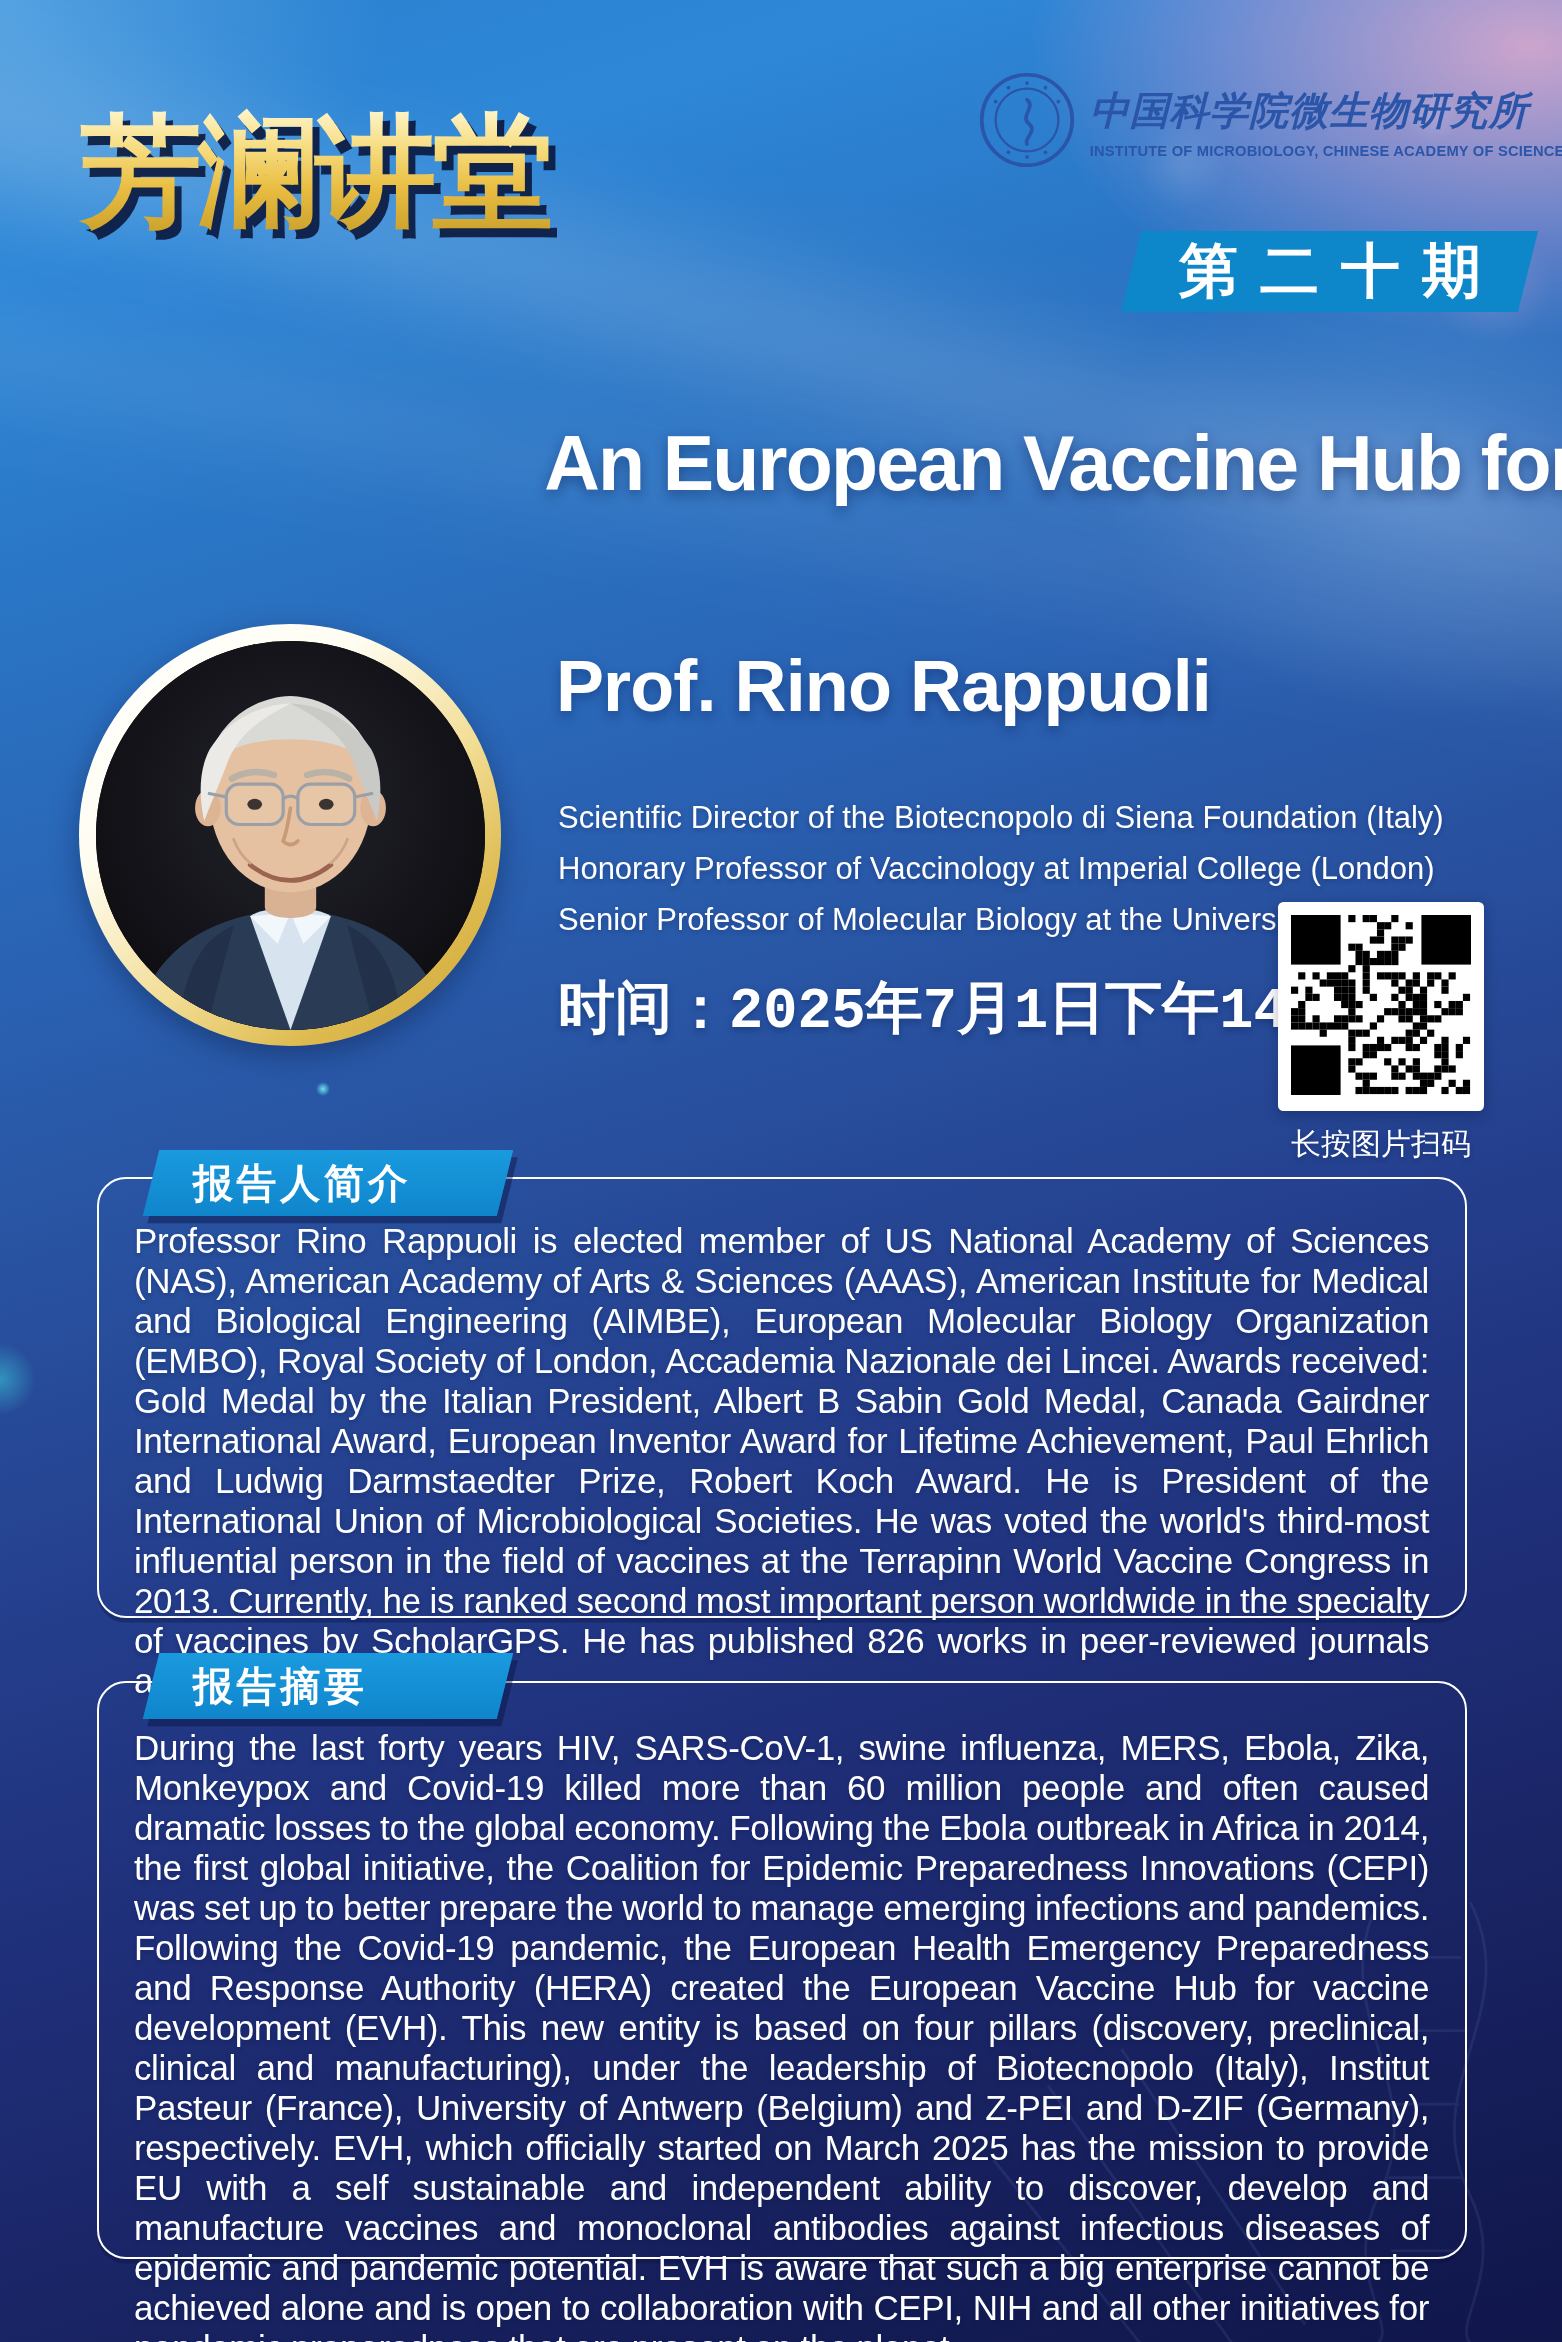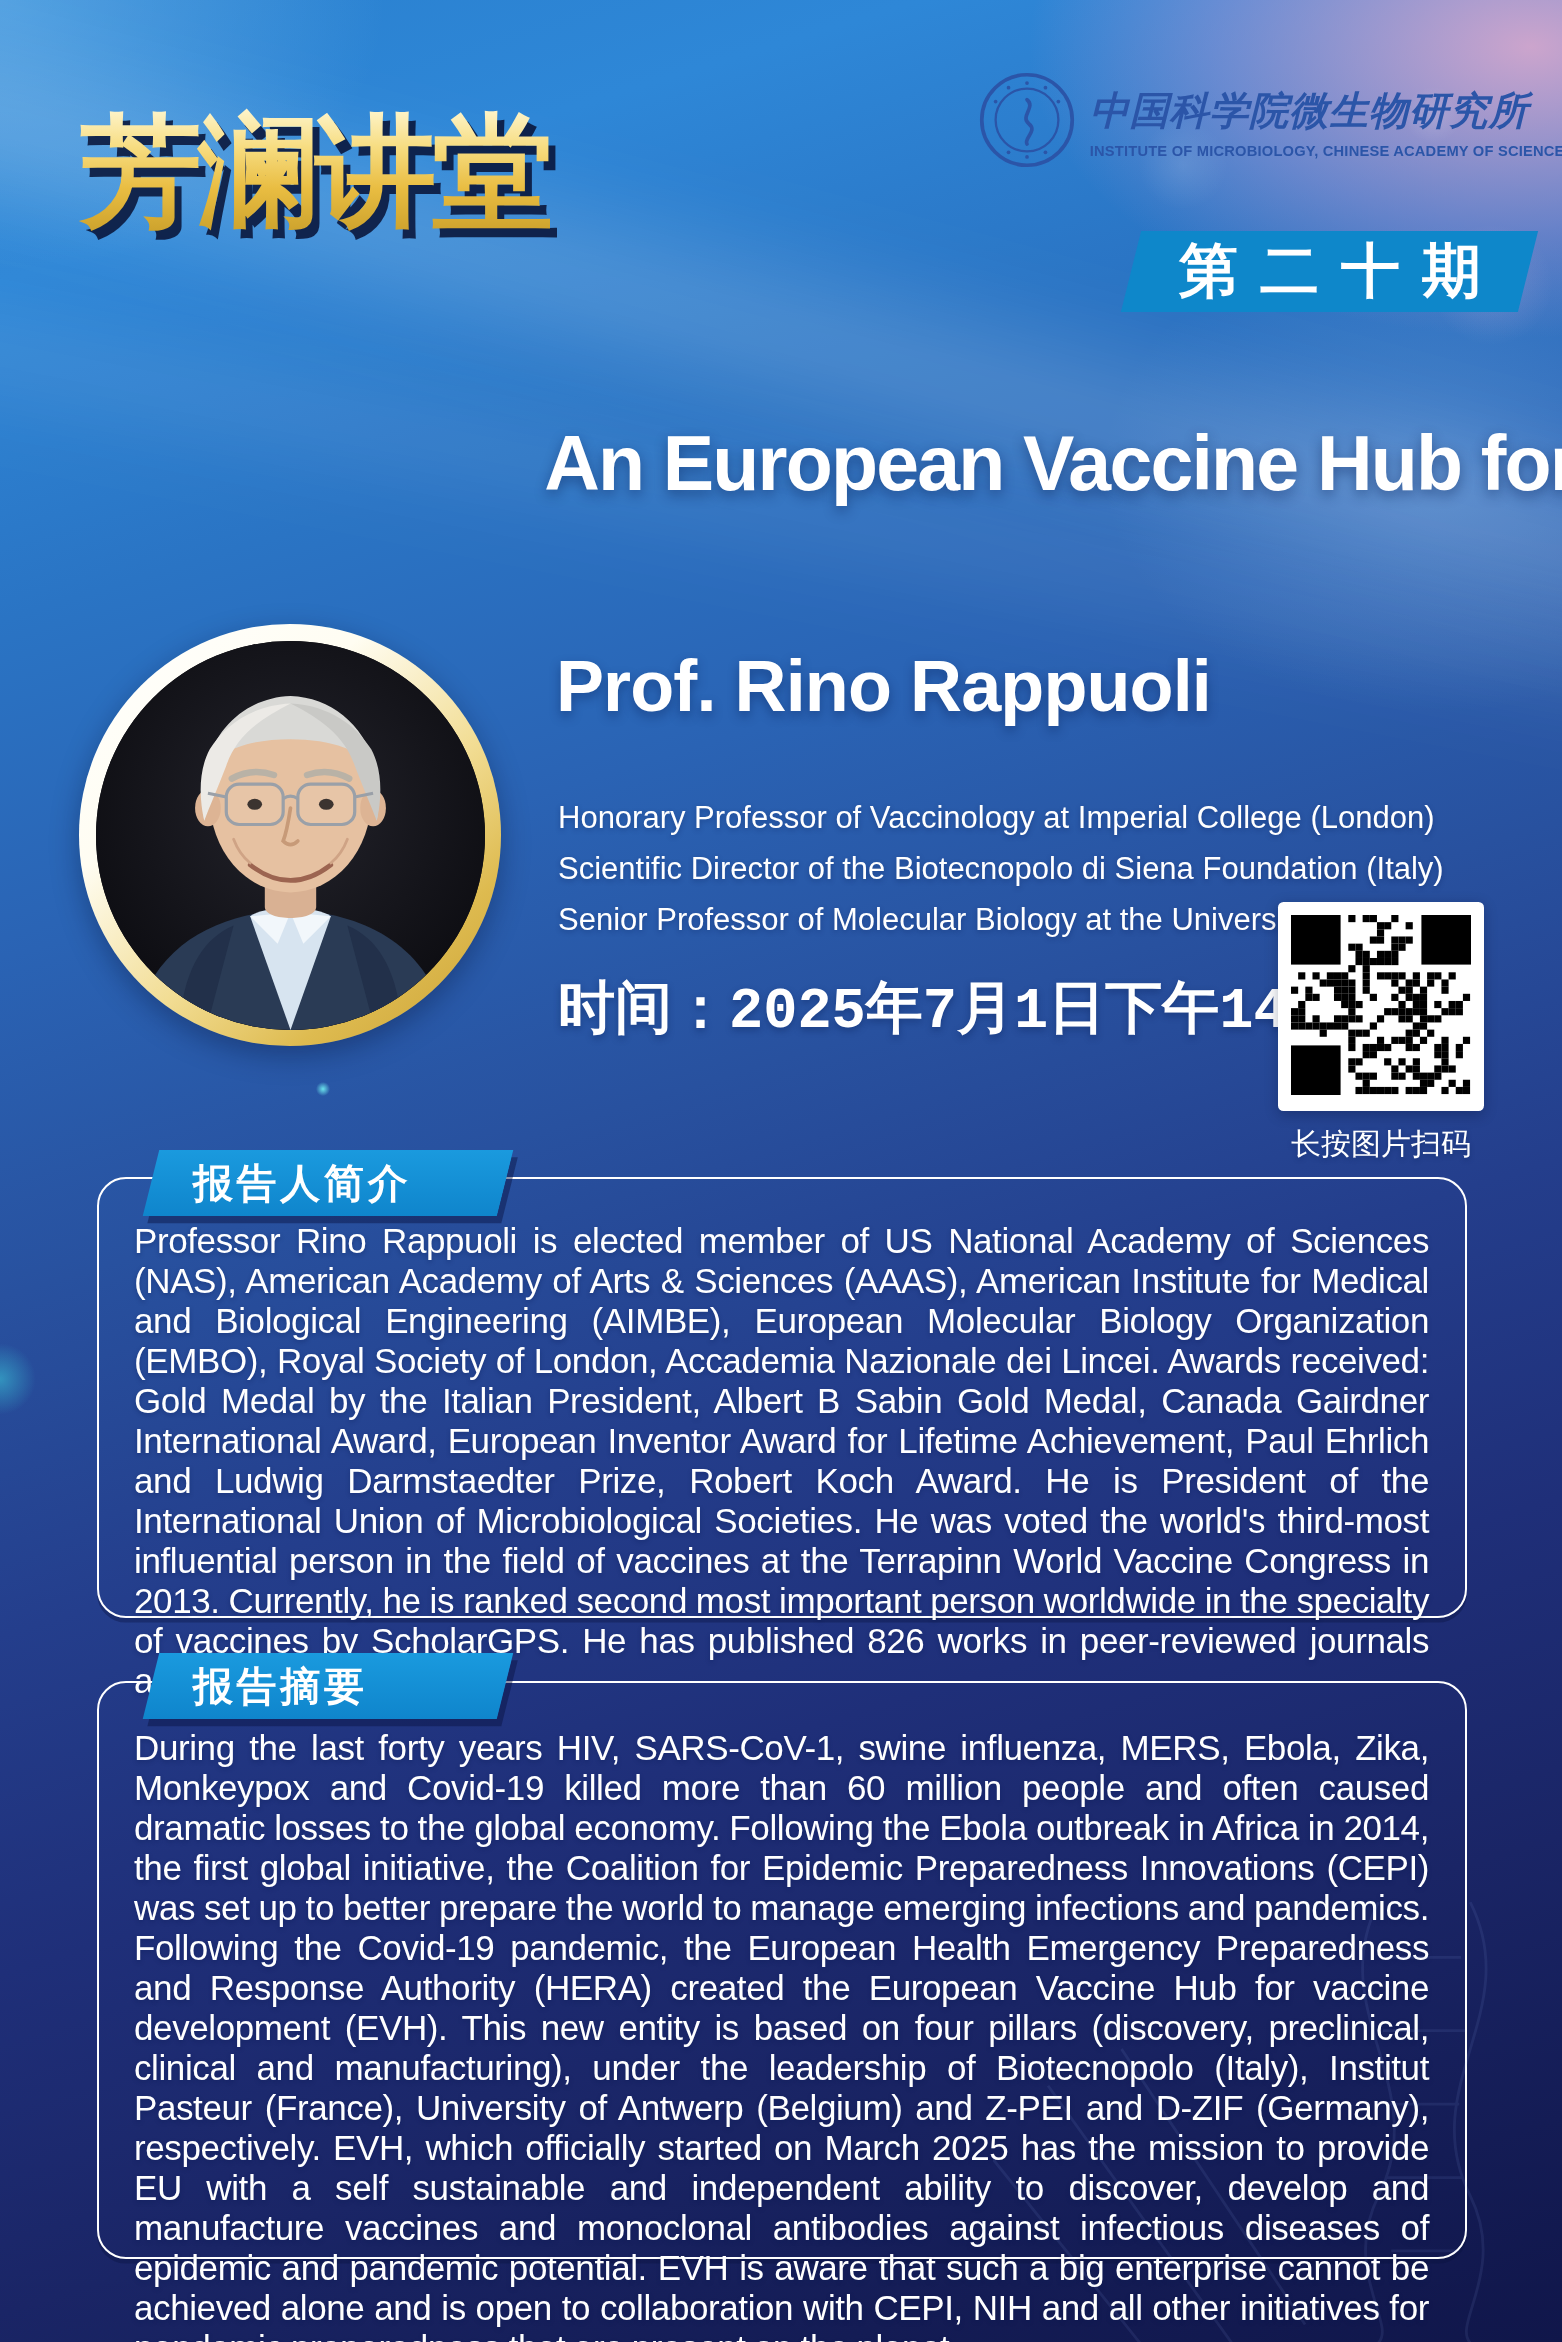--- a/index.html
+++ b/index.html
@@ -169,22 +169,22 @@
         <path d="M212 182 q-4 26 -8 36 q8 8 16 0" stroke="#c79a78" stroke-width="4" fill="none" stroke-linecap="round"></path>
 
         <path d="M168 244 q44 34 88 0" stroke="#9c6450" stroke-width="5" fill="none" stroke-linecap="round"></path>
         <path d="M150 216 q6 16 18 26 M274 216 q-6 16 -18 26" stroke="#cfa385" stroke-width="3" fill="none" stroke-linecap="round"></path>
       </svg>
     </div>
   </div>
 
   <div class="speaker-name">Prof. Rino Rappuoli</div>
   <div class="affils">
+    <div>Scientific Director of the Biotecnopolo di Siena Foundation (Italy)</div>
     <div>Honorary Professor of Vaccinology at Imperial College (London)</div>
-    <div>Scientific Director of the Biotecnopolo di Siena Foundation (Italy)</div>
     <div>Senior Professor of Molecular Biology at the University of Siena</div>
   </div>
 
   <div class="event">
     <div>
       <span>时间：</span><span>2025年7月1日下午14:00</span>
     </div>
   </div>
 
   <div class="qr-box">

